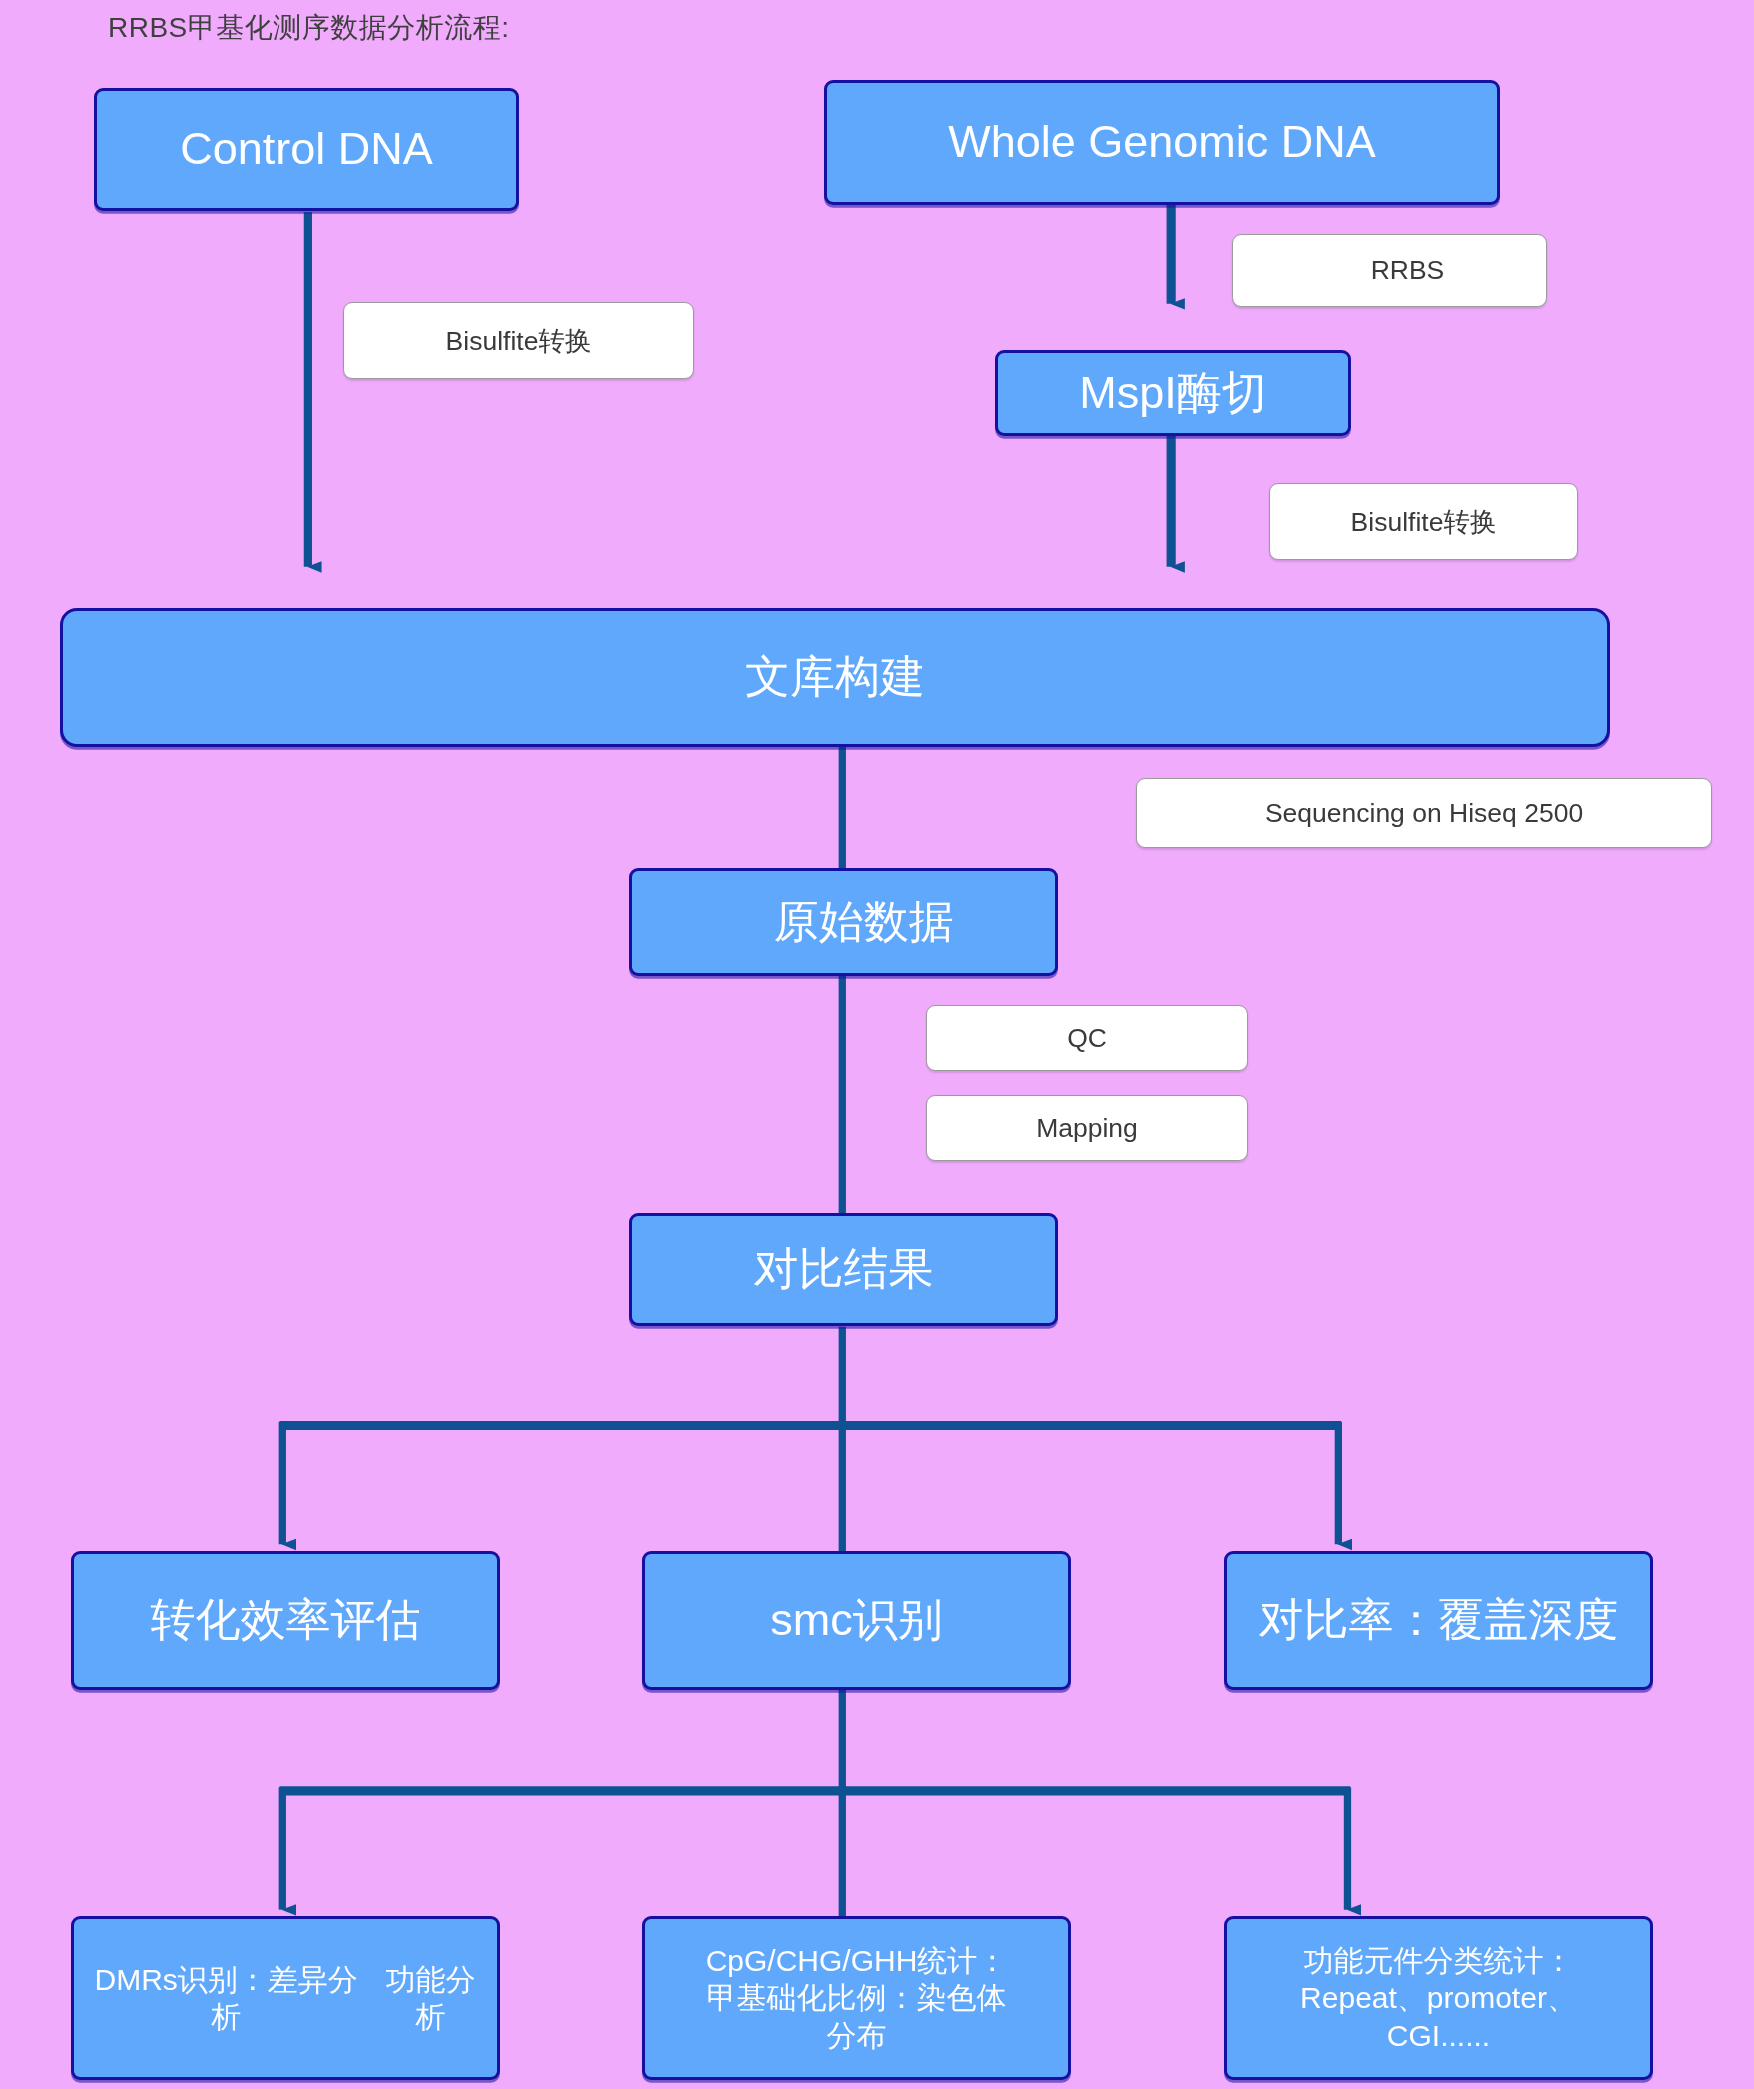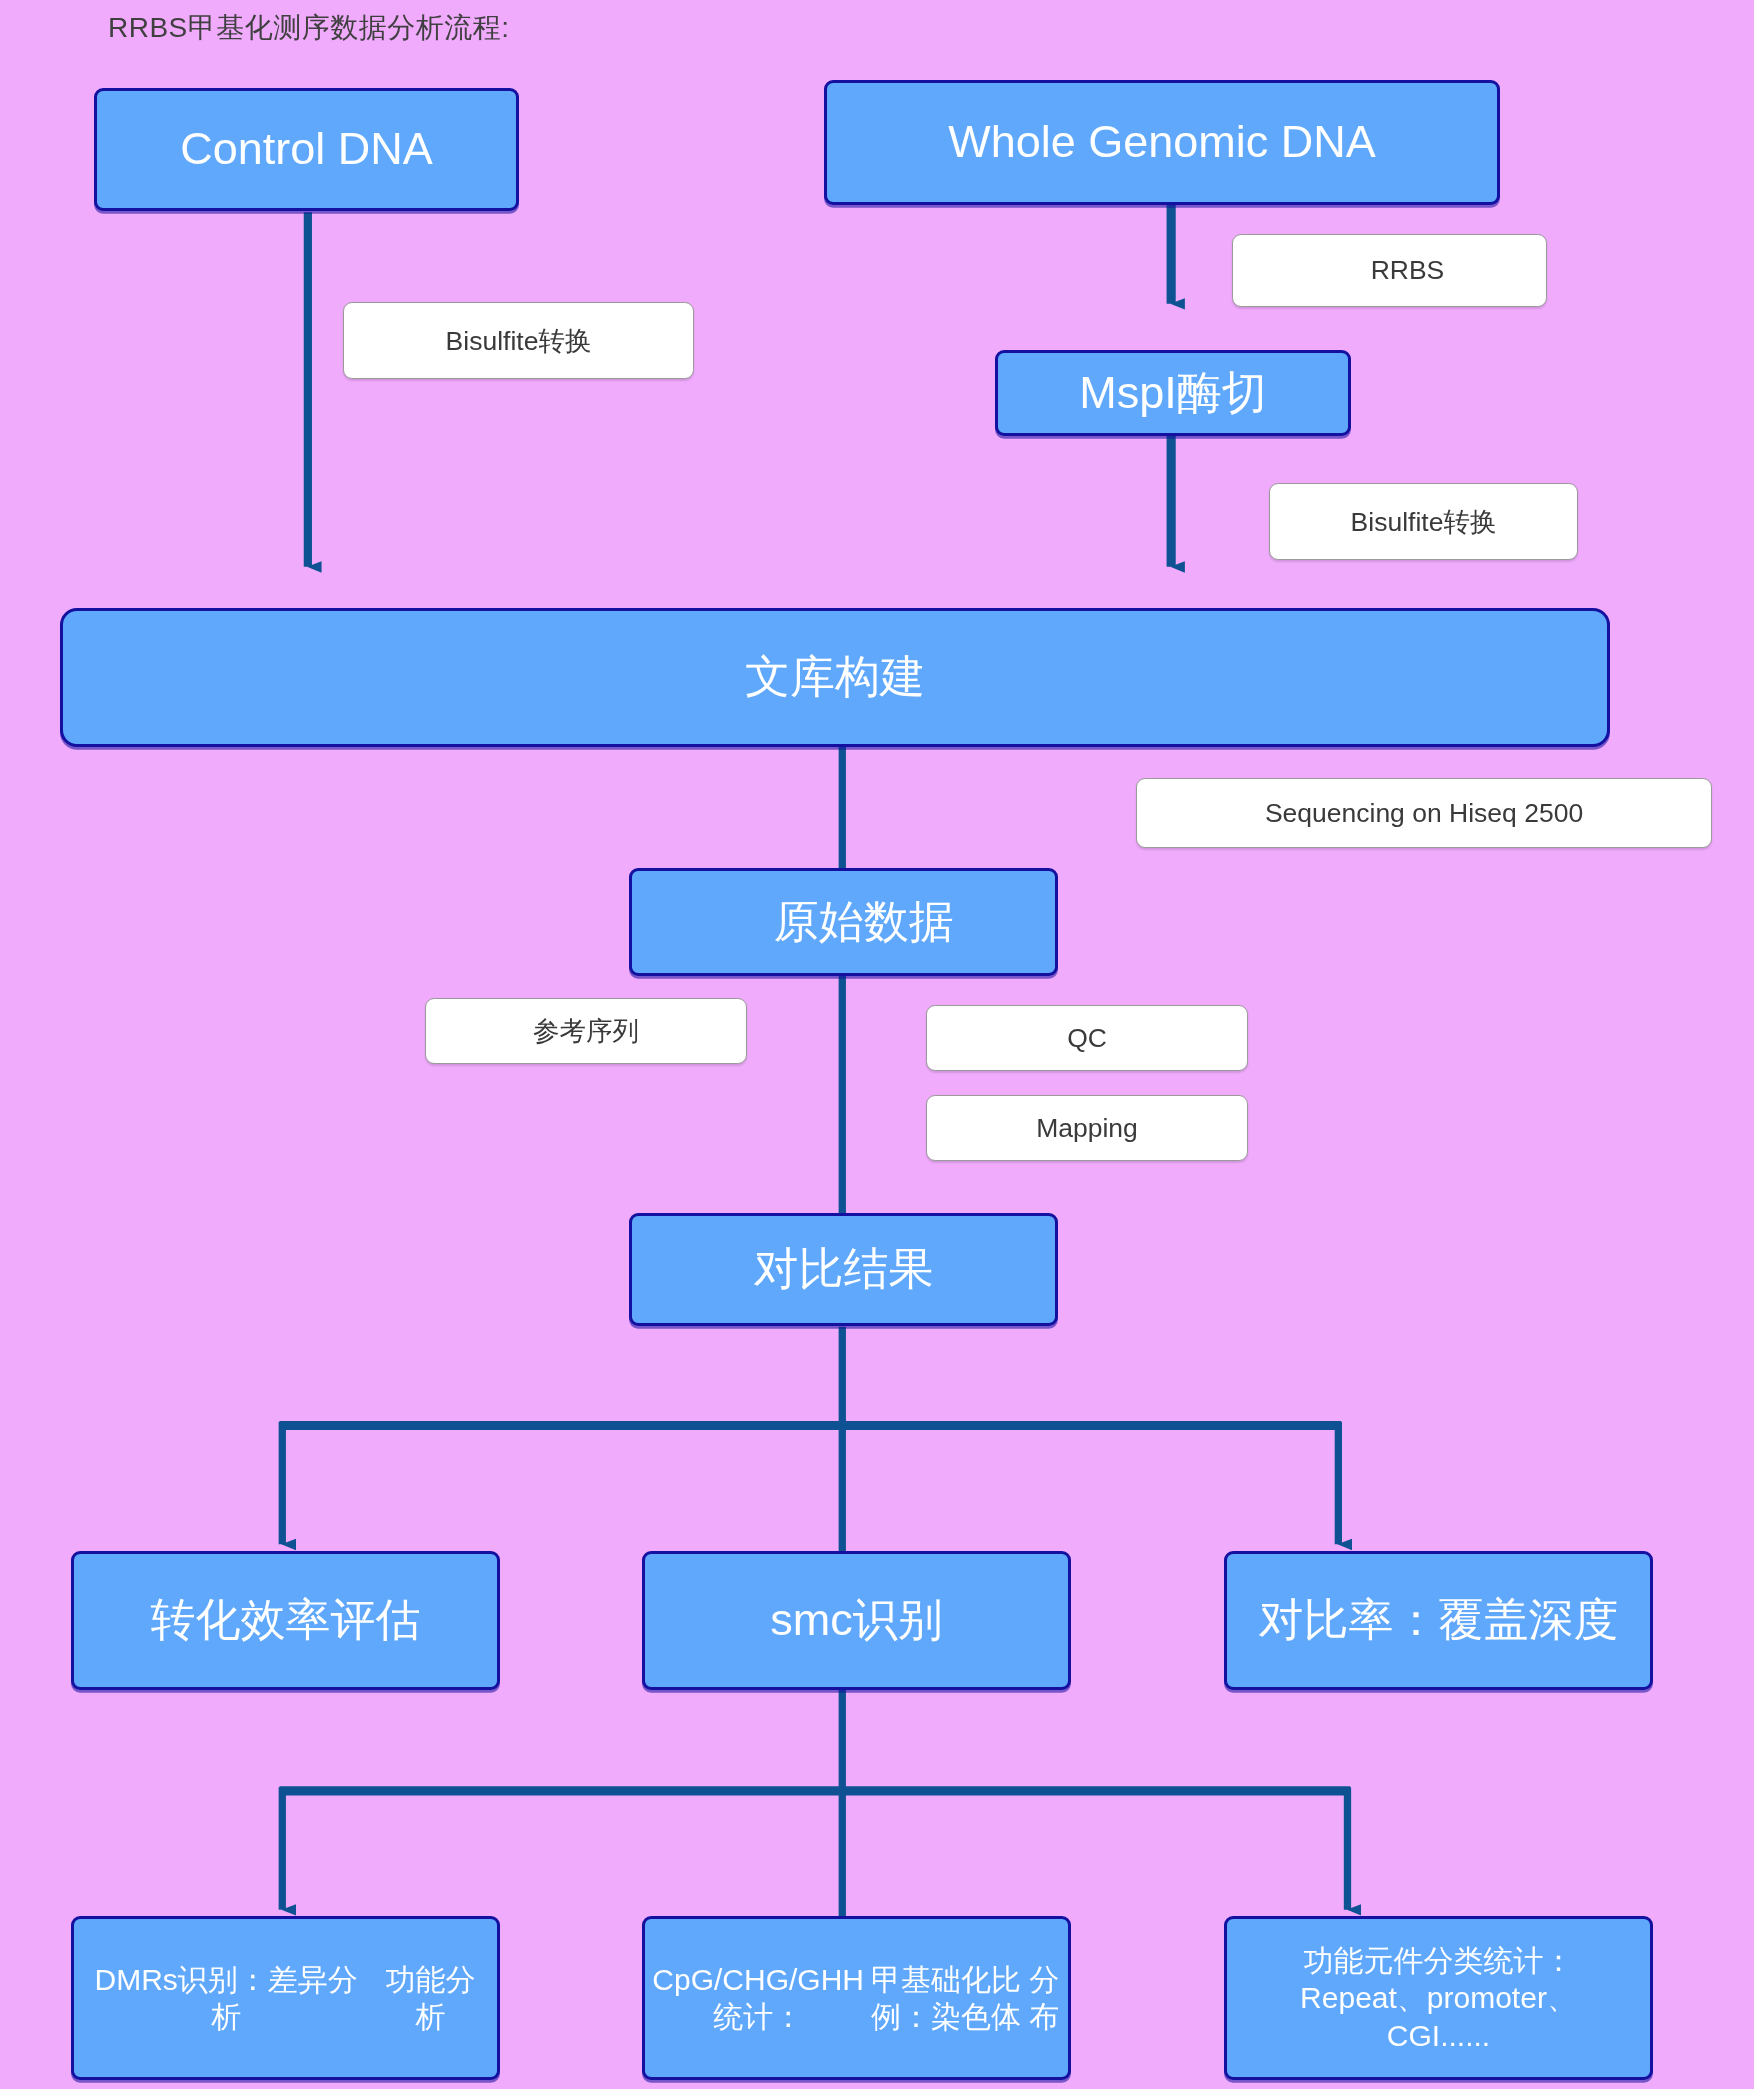--- a/index.html
+++ b/index.html
@@ -131,23 +131,20 @@
   </div>
 
   <div class="label" style="left:1136px; top:778px; width:576px; height:70px;">
     <span>Sequencing on Hiseq 2500</span>
   </div>
 
   <div class="node" style="left:629px; top:868px; width:429px; height:108px;padding-left:48px;">
     <span>原始数据</span>
   </div>
 
-  <div class="label" style="left:425px; top:998px; width:322px; height:66px;">
-    <span>参考序列</span>
-  </div>
 
   <div class="label" style="left:926px; top:1005px; width:322px; height:66px;">
     <span>QC</span>
   </div>
 
   <div class="label" style="left:926px; top:1095px; width:322px; height:66px;">
     <span>Mapping</span>
   </div>
 
   <div class="node" style="left:629px; top:1213px; width:429px; height:113px;">
@@ -164,21 +161,21 @@
 
   <div class="node" style="left:1224px; top:1551px; width:429px; height:139px;">
     <span>对比率：覆盖深度</span>
   </div>
 
   <div class="node multi" style="left:71px; top:1916px; width:429px; height:164px; flex-direction:row;">
     <span>DMRs识别：差异分析</span>
     <span>功能分析</span>
   </div>
 
-  <div class="node multi" style="left:642px; top:1916px; width:429px; height:164px; flex-direction:row;">
+  <div class="node multi" style="left:642px; top:1916px; width:429px; height:164px; flex-direction:column;">
     <span>CpG/CHG/GHH统计：</span>
     <span>甲基础化比例：染色体</span>
     <span>分布</span>
   </div>
 
   <div class="node multi" style="left:1224px; top:1916px; width:429px; height:164px; flex-direction:column;">
     <span>功能元件分类统计：</span>
     <span>Repeat、promoter、</span>
     <span>CGI......</span>
   </div>

